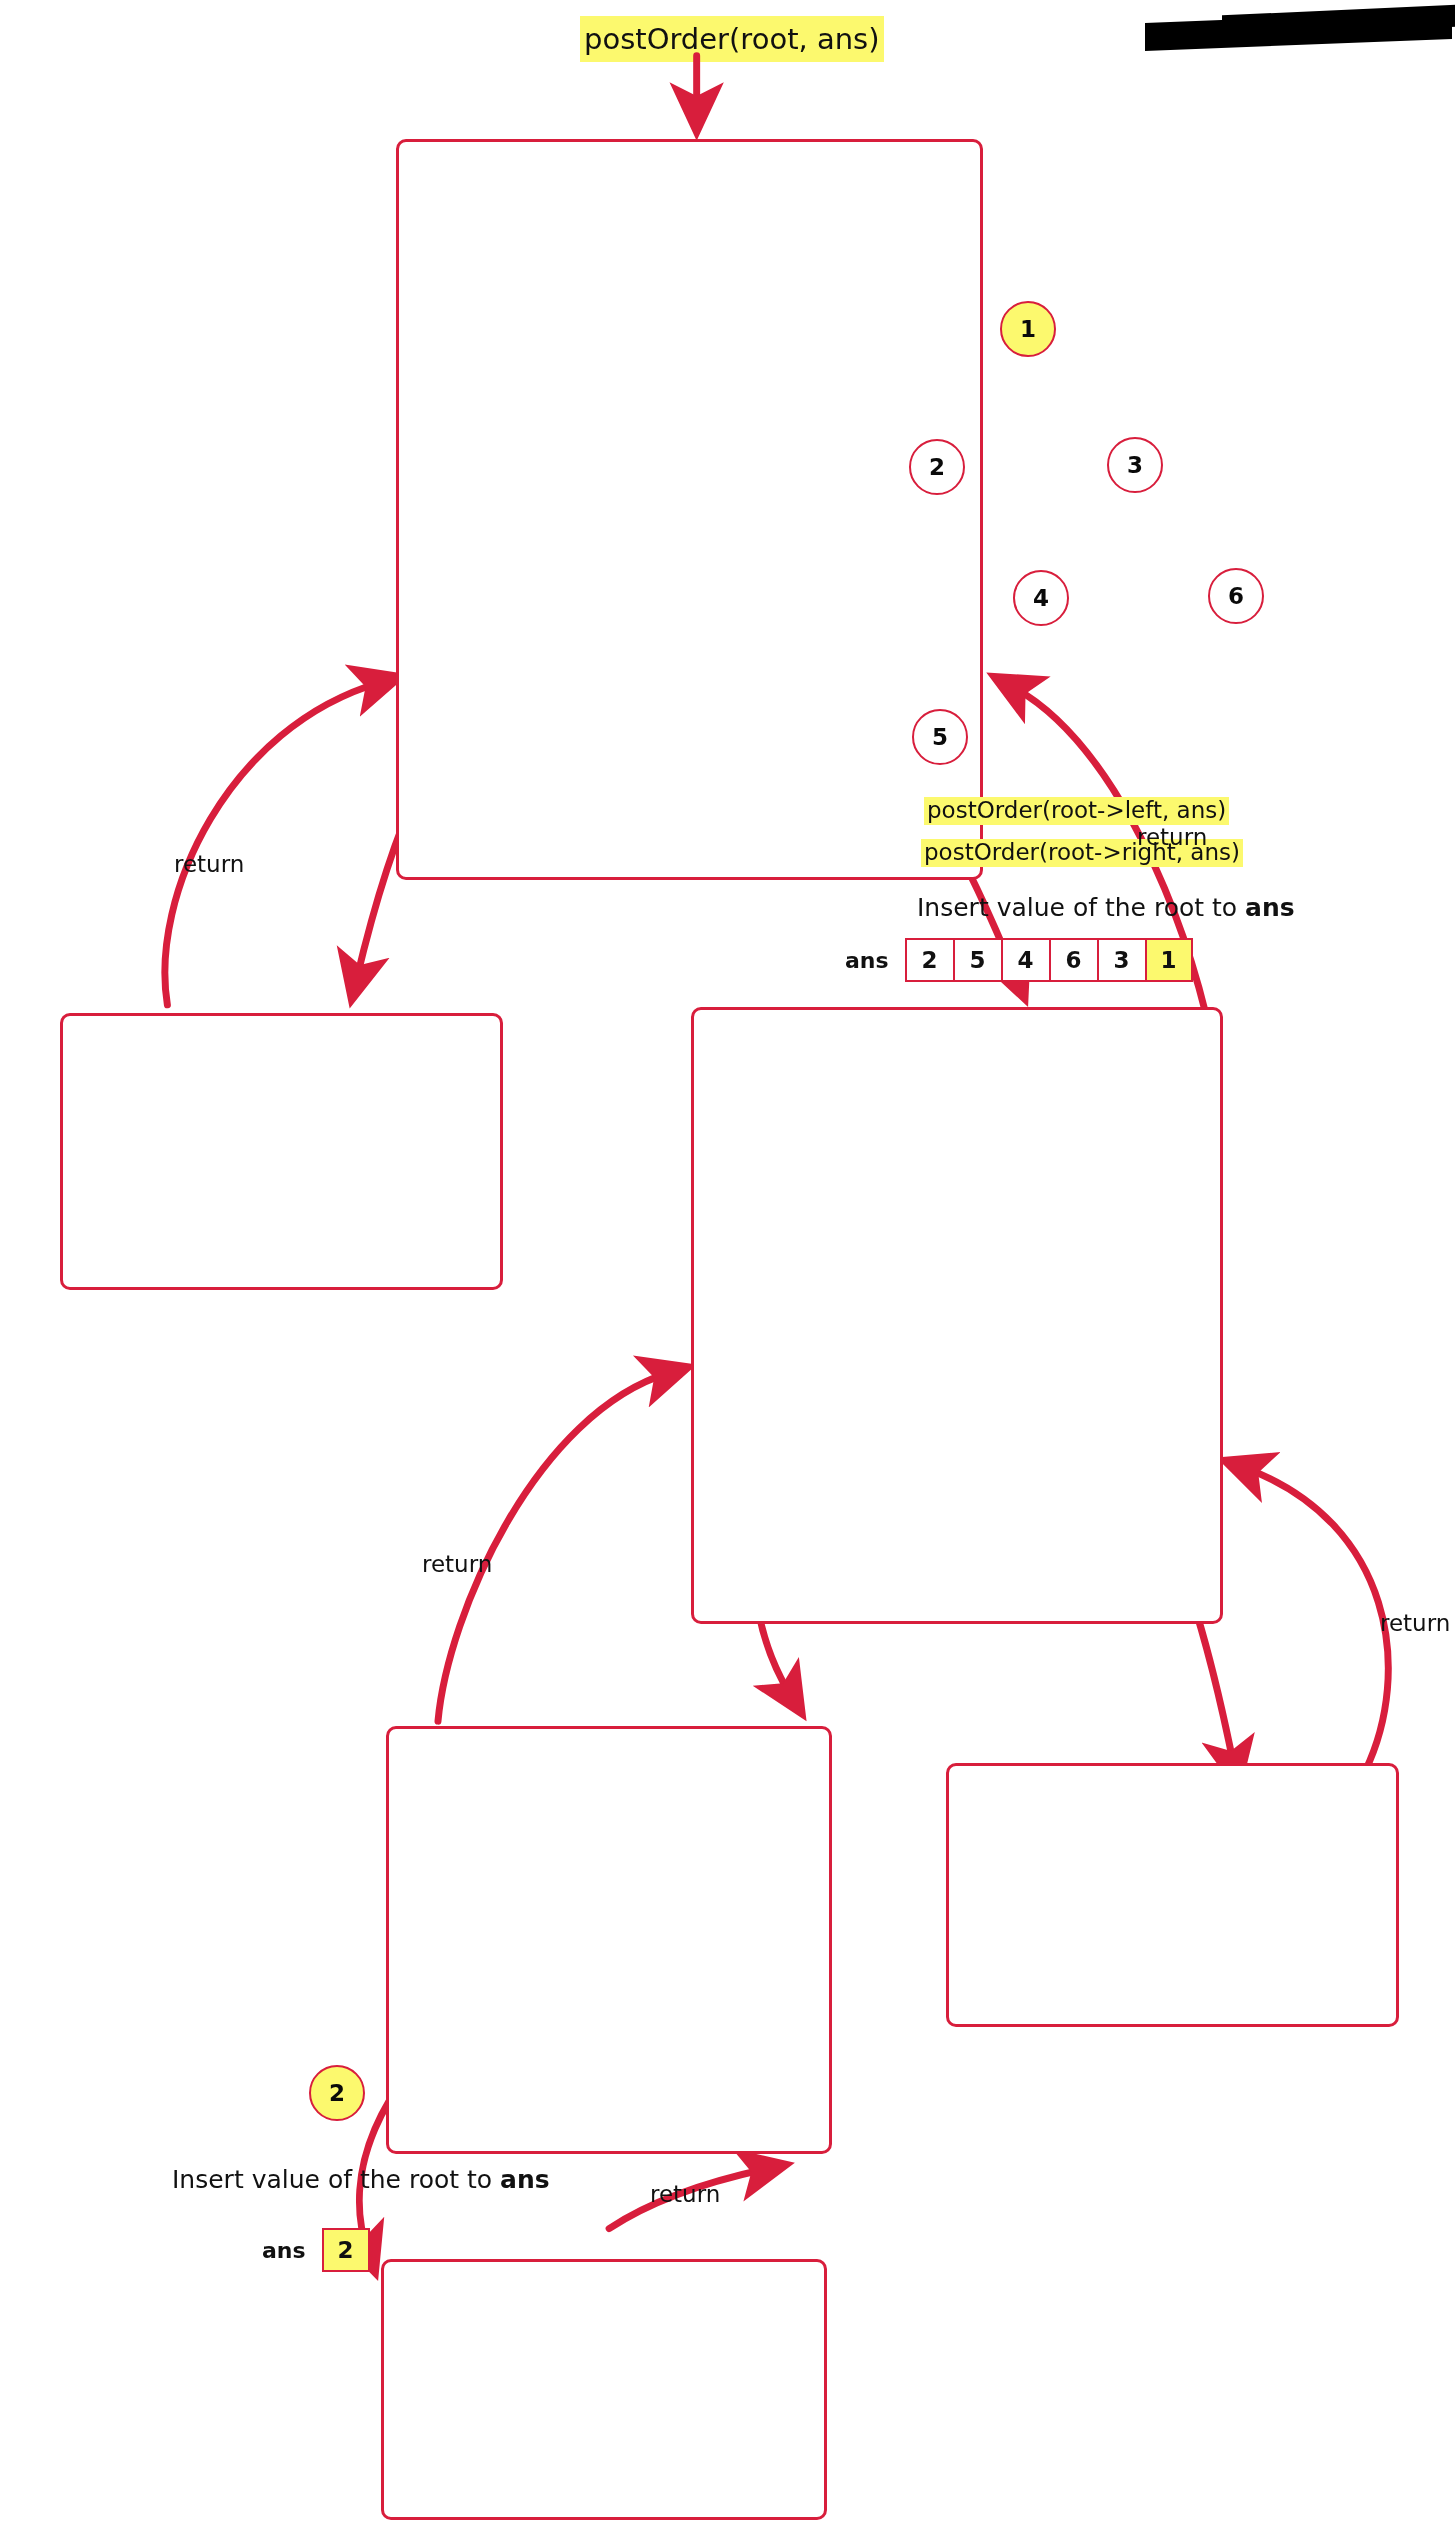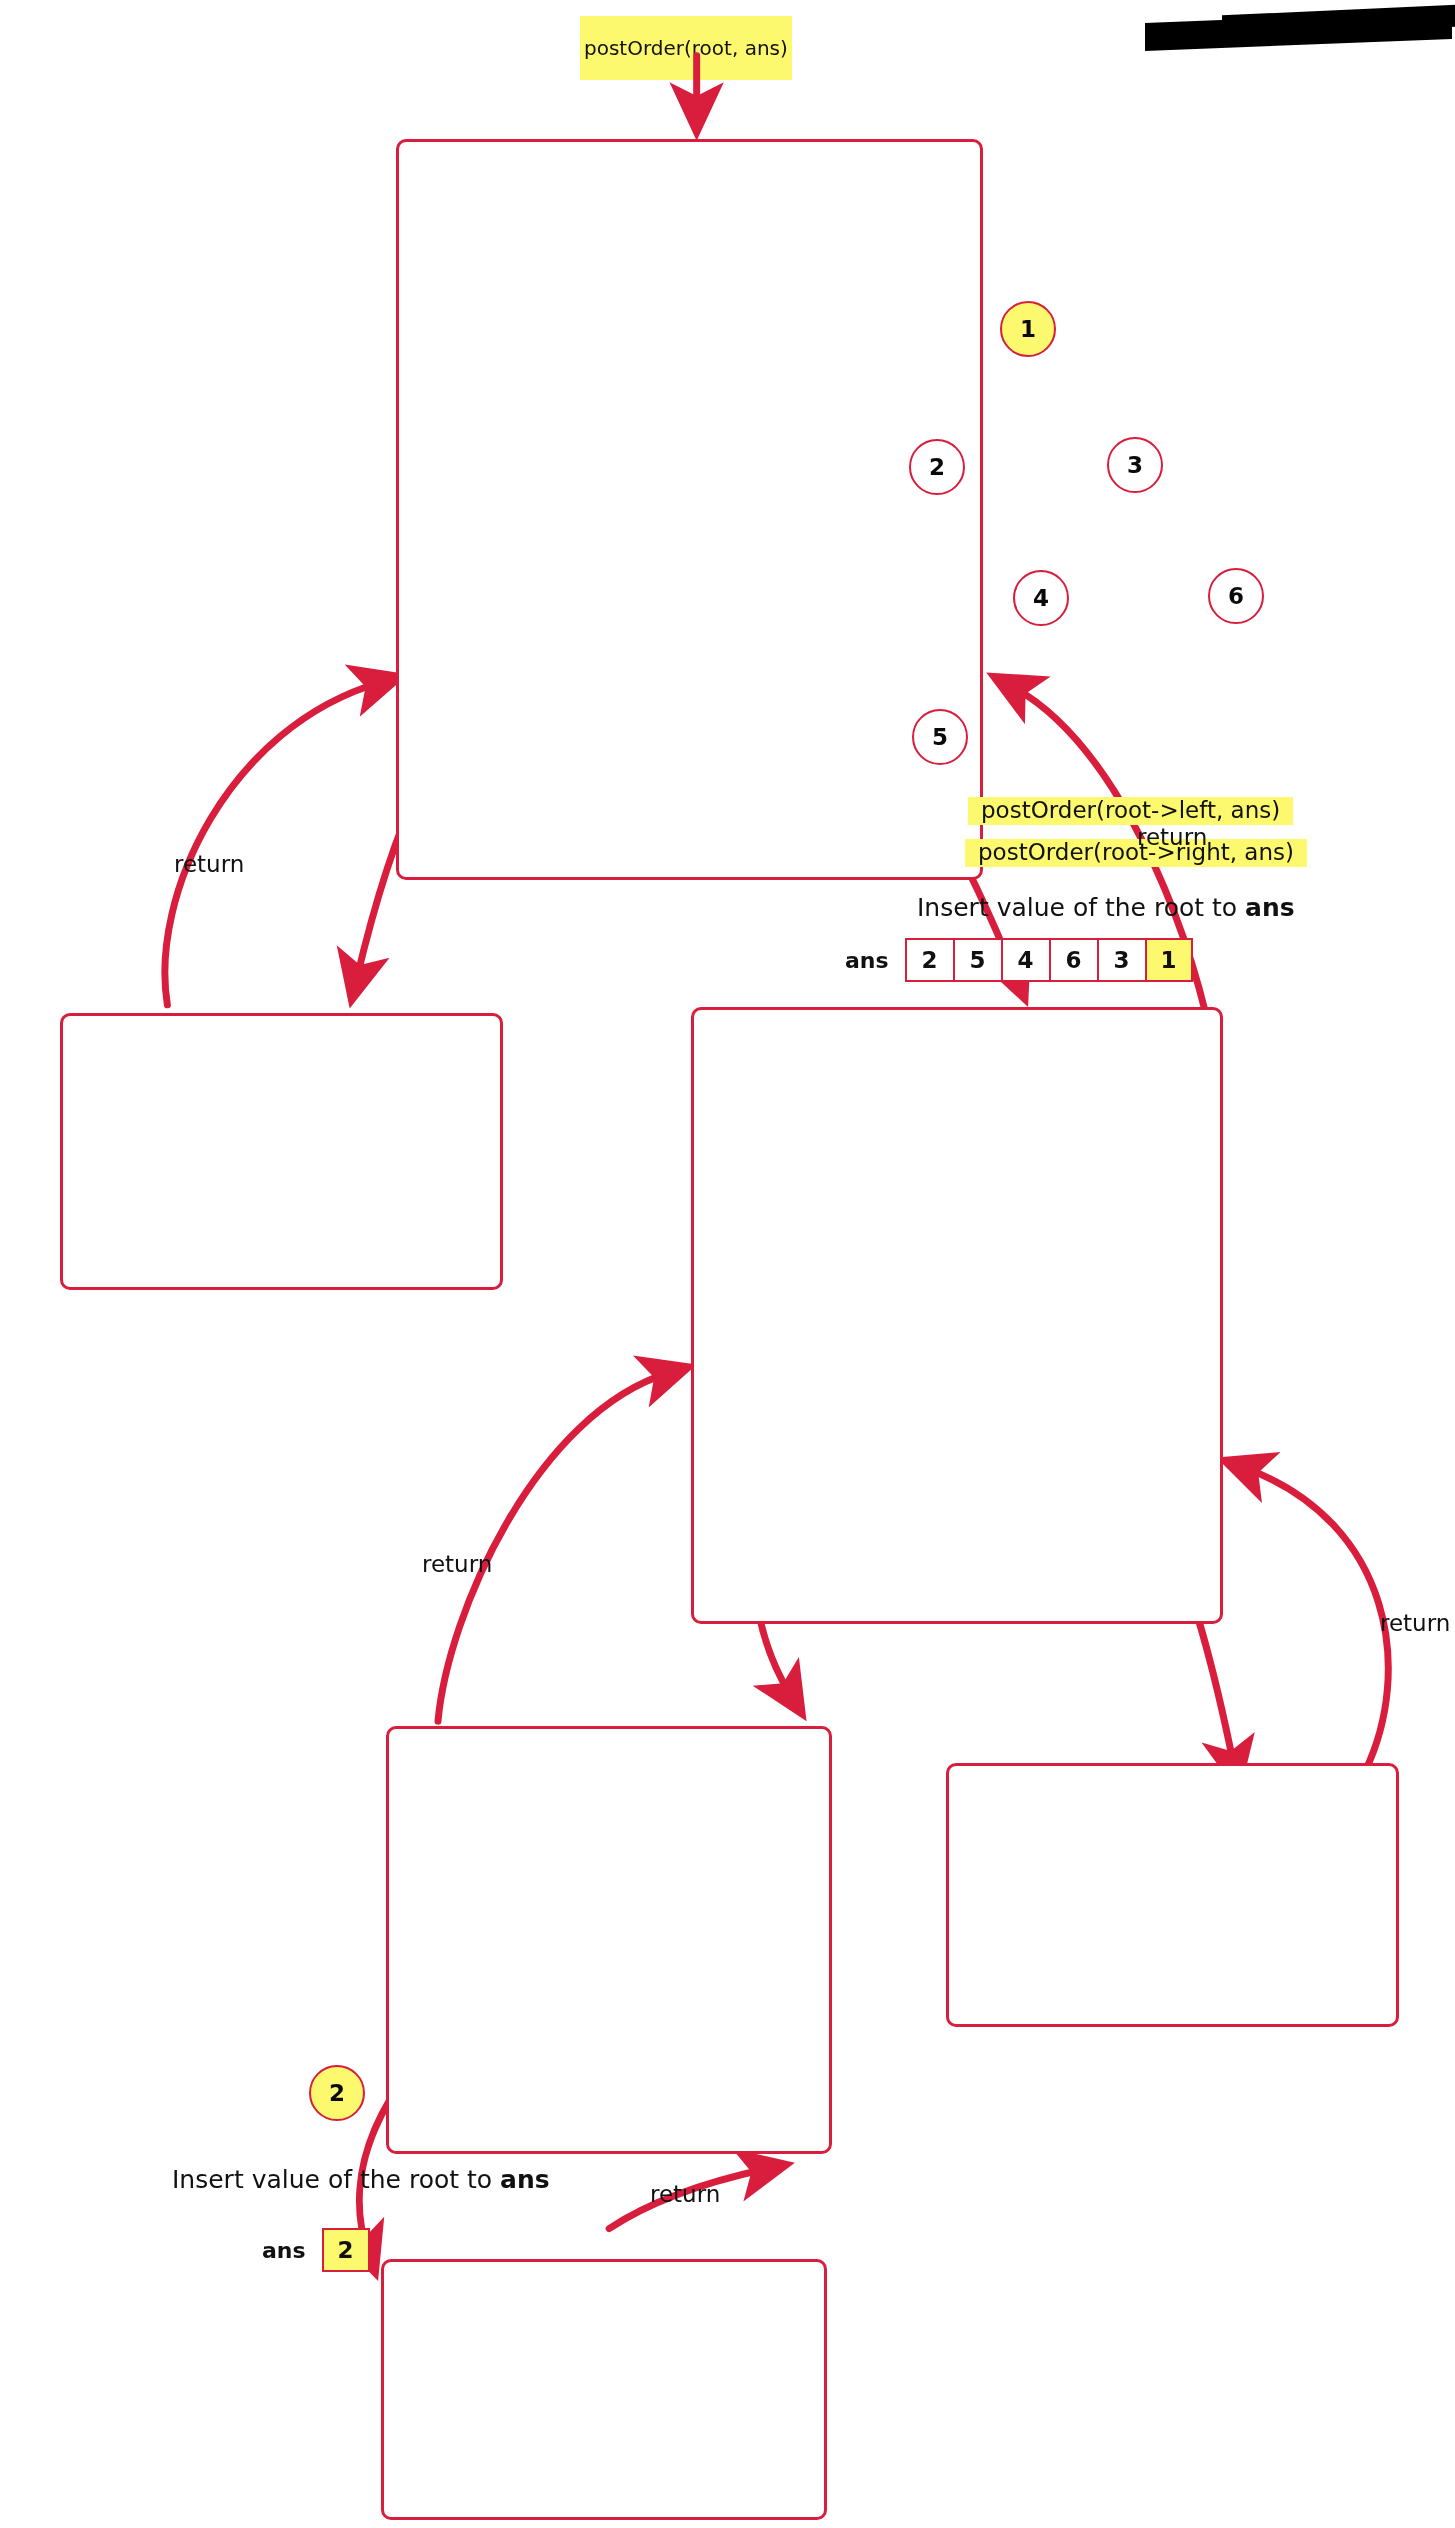--- a/index.html
+++ b/index.html
@@ -31,23 +31,22 @@
     width:56px;height:56px;
   }
   .node.hl{background:#FCF96E;}
 
   .call{
     position:absolute;
     background:#FCF96E;
     color:#111;
     font-size:23px;
     line-height:1.12;
-    padding:1px 13px;
+    padding:1px 3px;
     white-space:nowrap;
-    margin-left:44px;
   }
 
   .insert{
     position:absolute;
     font-size:25px;
     color:#111;
     white-space:nowrap;
   }
   .insert b{font-weight:bold;}
 
@@ -64,21 +63,21 @@
   }
   .cell:last-child{border-right-width:2.4px;}
   .cell.hl{background:#FCF96E;}
 
   .retlabel{
     position:absolute;font-size:23px;color:#111;white-space:nowrap;
   }
 
   .toplabel{
     position:absolute;background:#FCF96E;color:#111;
-    font-size:20px;padding:20px 4px;white-space:nowrap;
+    font-size:29px;padding:6px 4px;white-space:nowrap;
   }
 
   .redaction{
     position:absolute;background:#000;
   }
   .redaction.r1{
     left:1145px;top:17px;width:307px;height:28px;
     transform:skewY(-2.2deg);
   }
   .redaction.r2{

